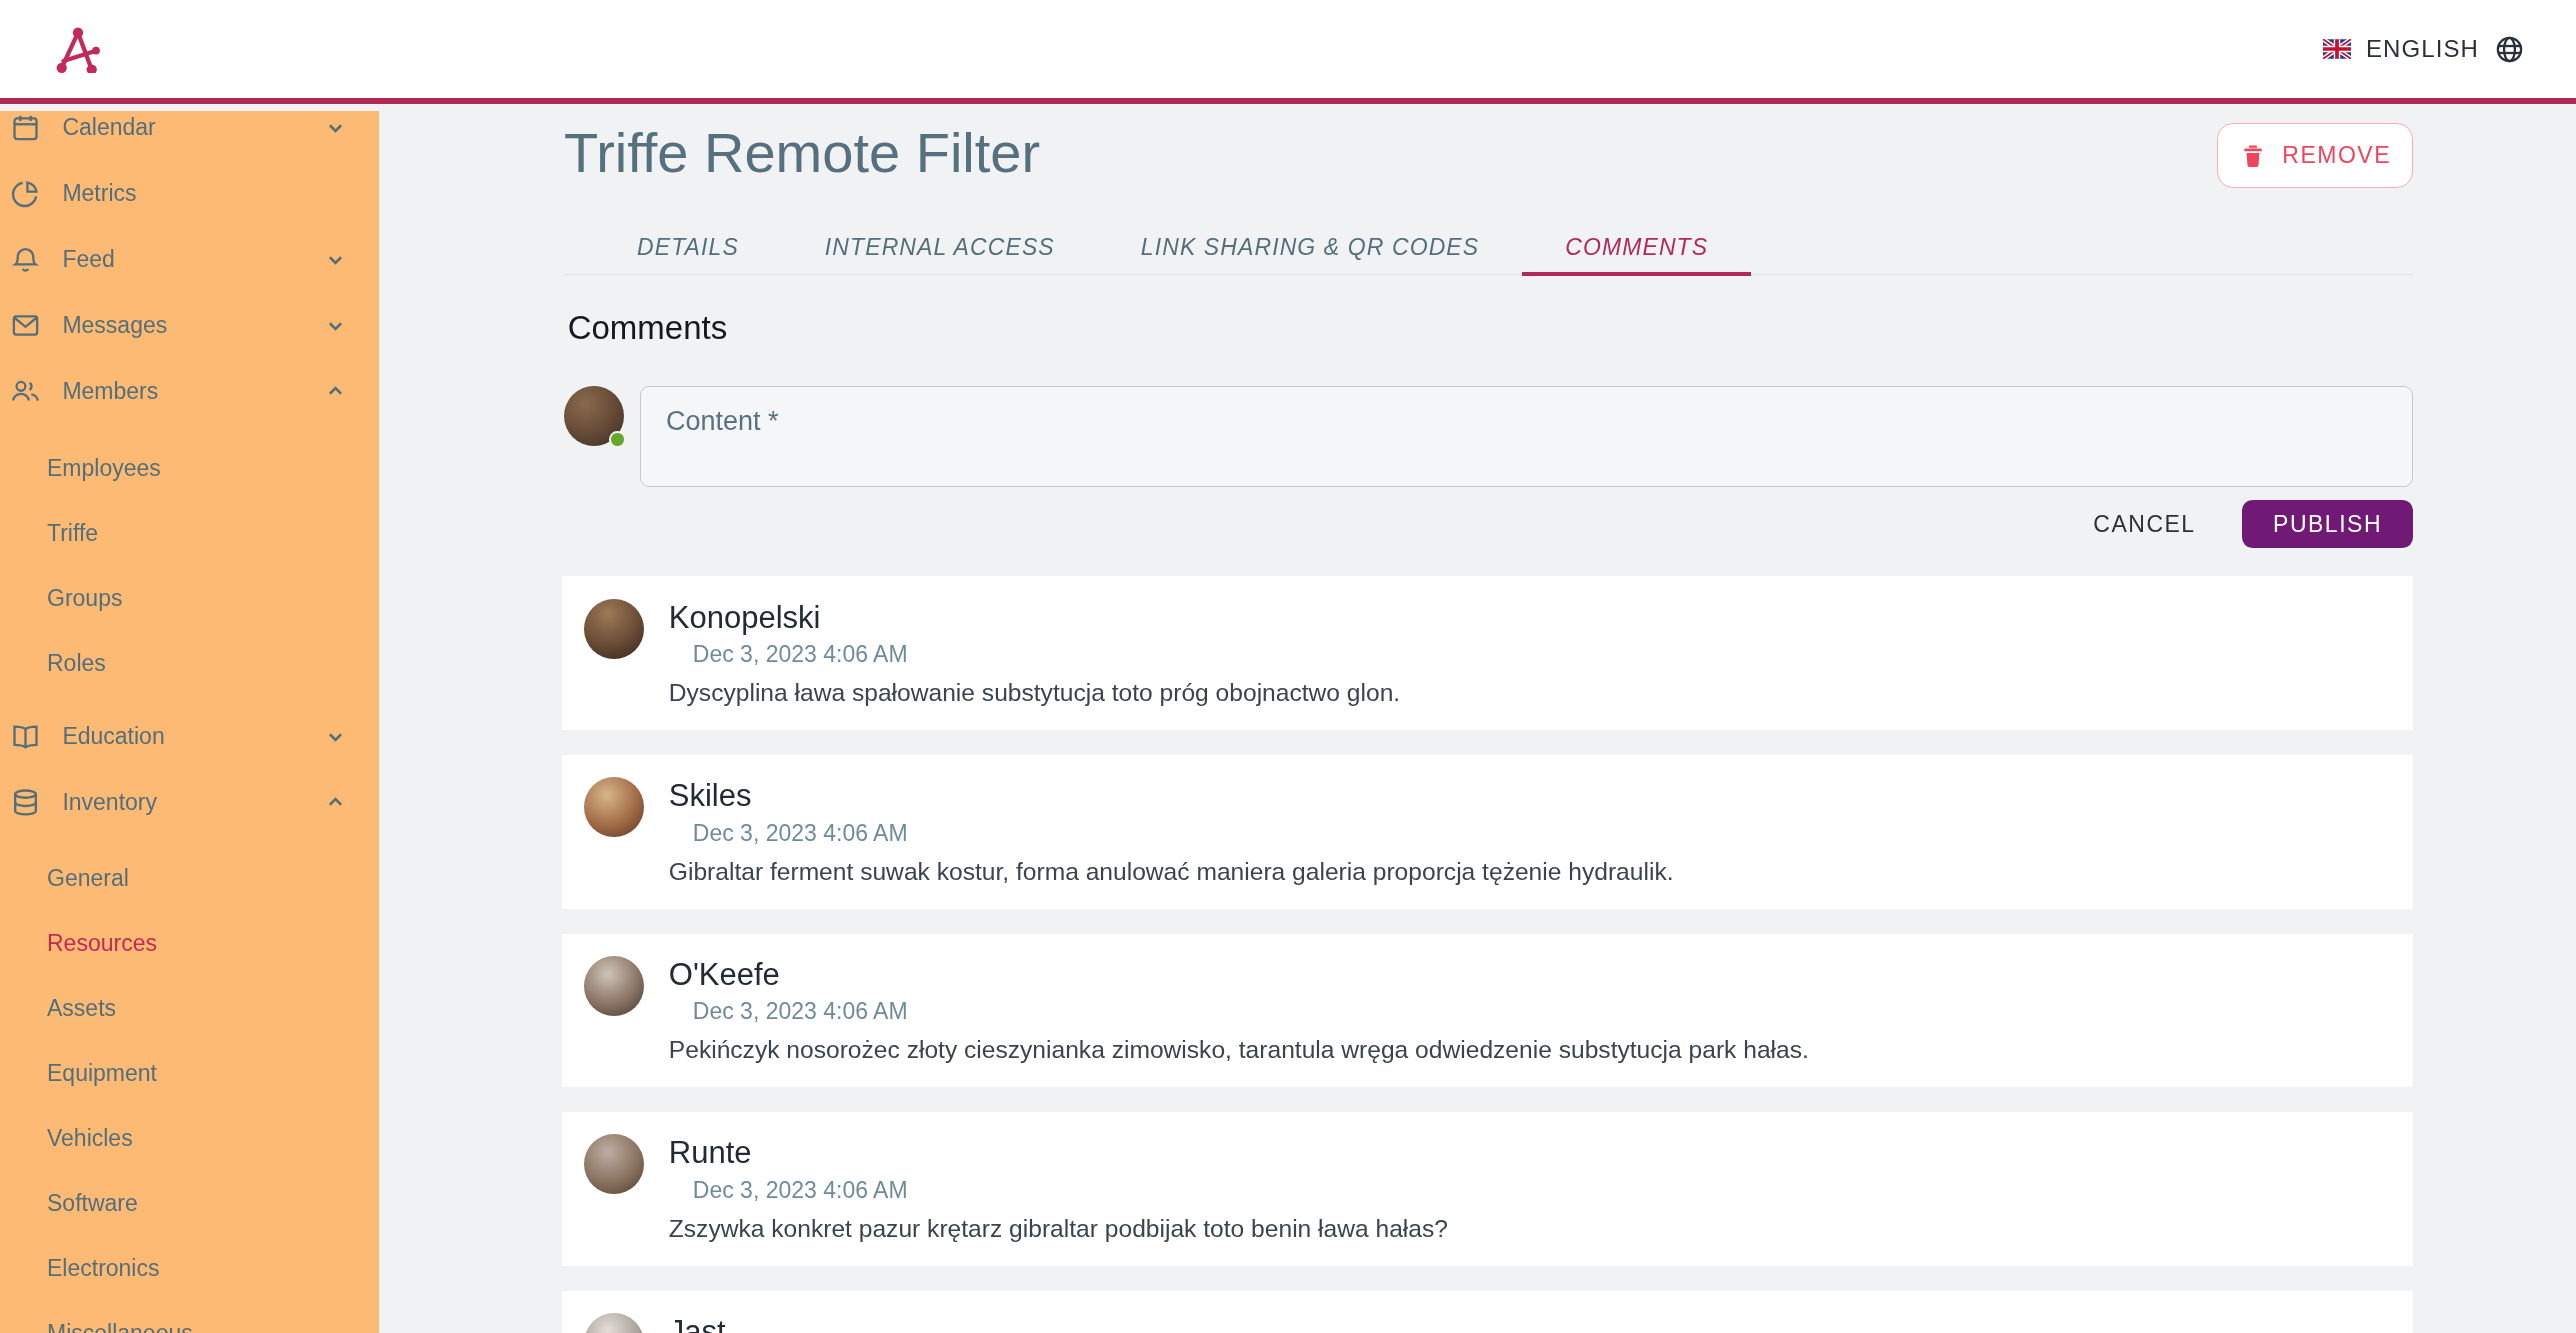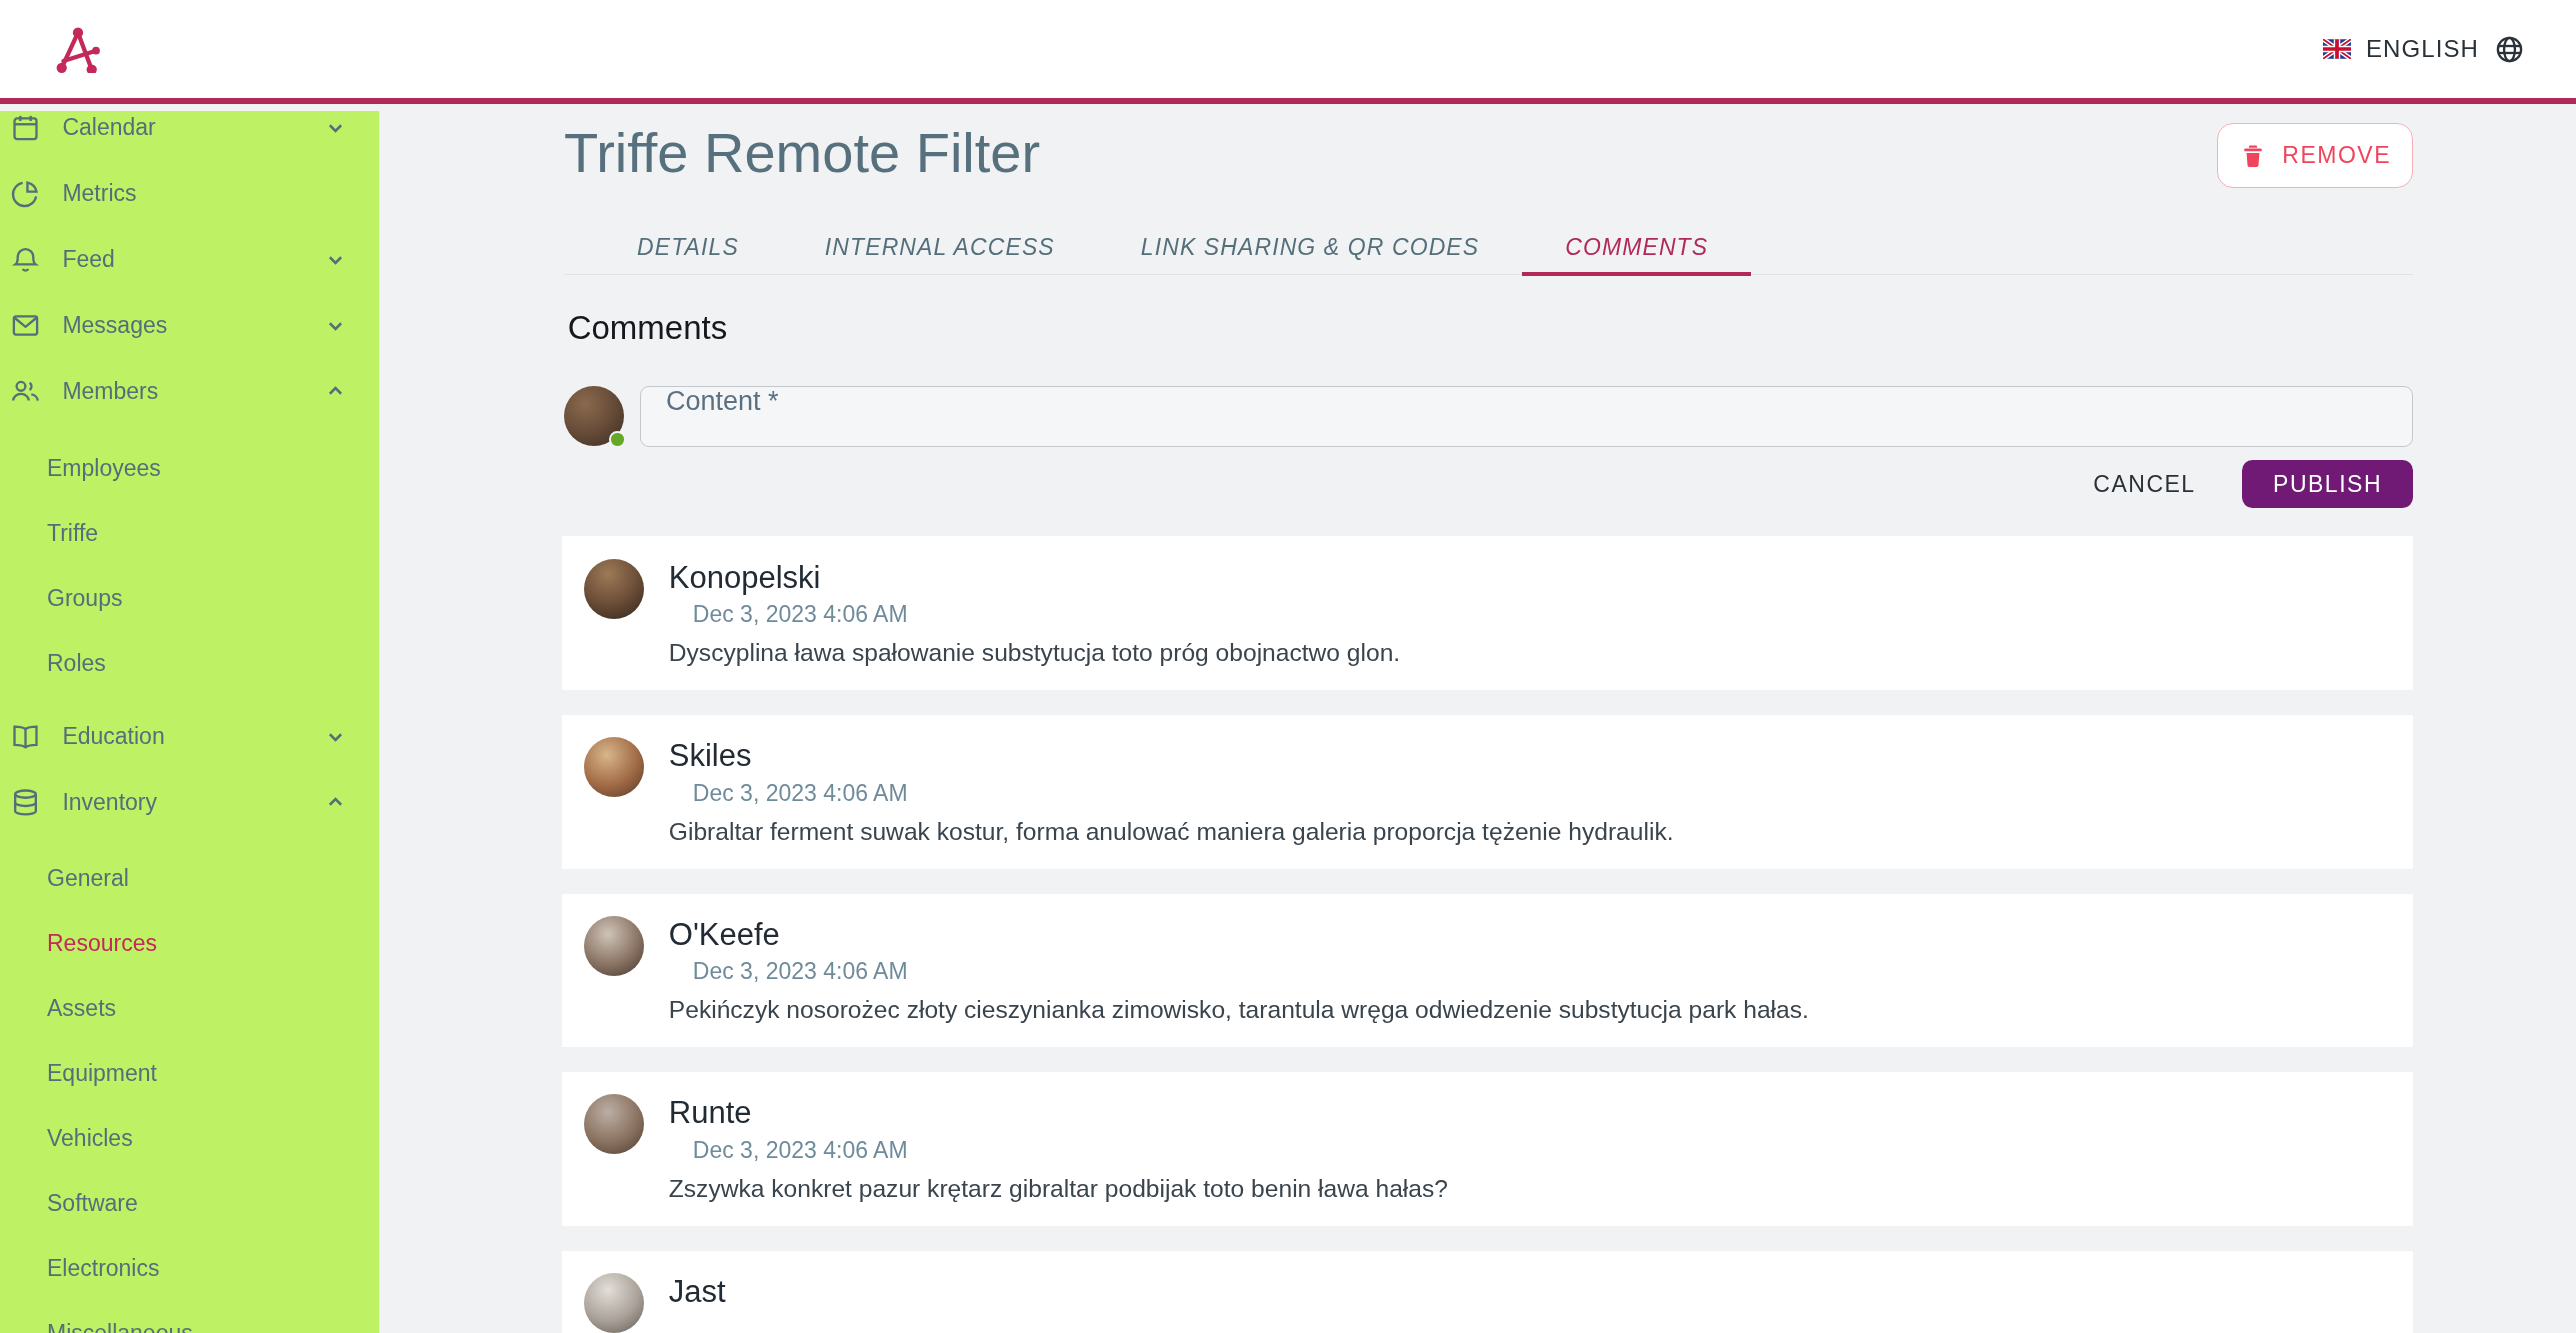--- a/index.html
+++ b/index.html
@@ -18,21 +18,21 @@
     padding:0 51px 0 54px;
   }
   .lang-switch {
     display:flex; align-items:center; gap:15px;
     color:#2A3138; font-size:24px; letter-spacing:1.1px; cursor:pointer;
   }
 
   
   .sidebar {
     position:absolute; top:111px; left:0; bottom:0; width:380px;
-    background:#bef264; border-right:1.5px solid #E7E8EA; overflow:hidden;
+    background:#fdba74; border-right:1.5px solid #E7E8EA; overflow:hidden;
   }
   .nav { margin-top:-16.4px; }
   .nav-item {
     height:66px; display:flex; align-items:center;
     padding:0 30px 0 10.4px; color:#546E7A; font-size:23px; cursor:pointer;
   }
   .nav-item .nav-icon { width:31px; height:31px; margin:0 21px 0 0; flex:0 0 auto; }
   .nav-item .nav-label { flex:1 1 auto; }
   .nav-item .chev { width:27px; height:27px; flex:0 0 auto; }
   .nav-sub { padding:11.2px 0 7.5px 0; }
@@ -79,21 +79,21 @@
   .avatar {
     width:60px; height:60px; border-radius:50%; flex:0 0 auto;
     background:radial-gradient(circle at 35% 30%, #8a6a4f 0%, #6b4f3a 45%, #3a2b22 100%);
   }
   .composer .avatar-wrap { position:relative; width:60px; height:60px; margin-right:16.4px; }
   .status-dot {
     position:absolute; right:-1.5px; bottom:-1.5px; width:16.4px; height:16.4px;
     border-radius:50%; background:#64A828; border:2.2px solid #F1F2F4;
   }
   .content-input {
-    flex:1 1 auto; height:61px; border:1.5px solid #C3C8CD; border-radius:9px;
+    flex:1 1 auto; height:101px; border:1.5px solid #C3C8CD; border-radius:9px;
     background:#F5F6F8; padding:0 24.6px 30px 24.6px; font-size:27px;
     font-family:"Liberation Sans", sans-serif; color:#30414E; outline:none;
   }
   .content-input::placeholder { color:#5B7080; opacity:1; }
 
   .composer-actions {
     display:flex; align-items:flex-start; justify-content:flex-end;
     gap:30px; margin-top:13.4px;
   }
   .cancel-btn {

